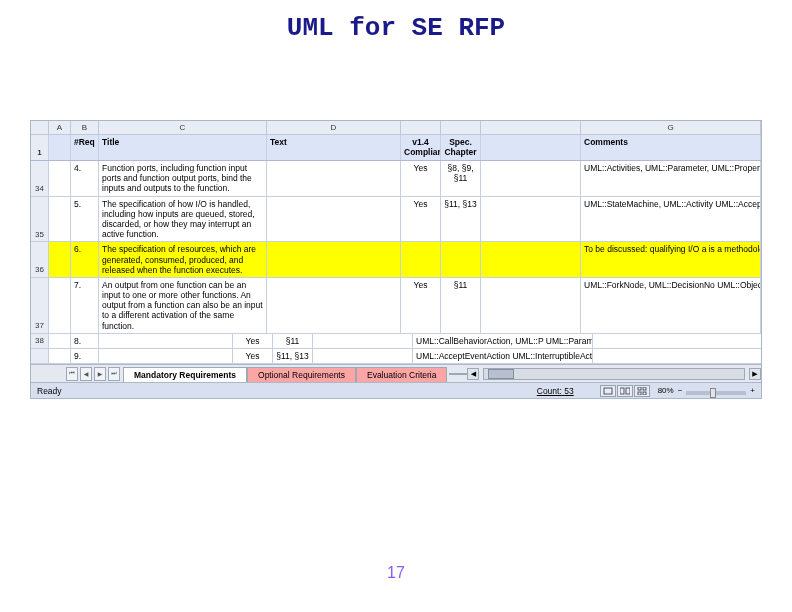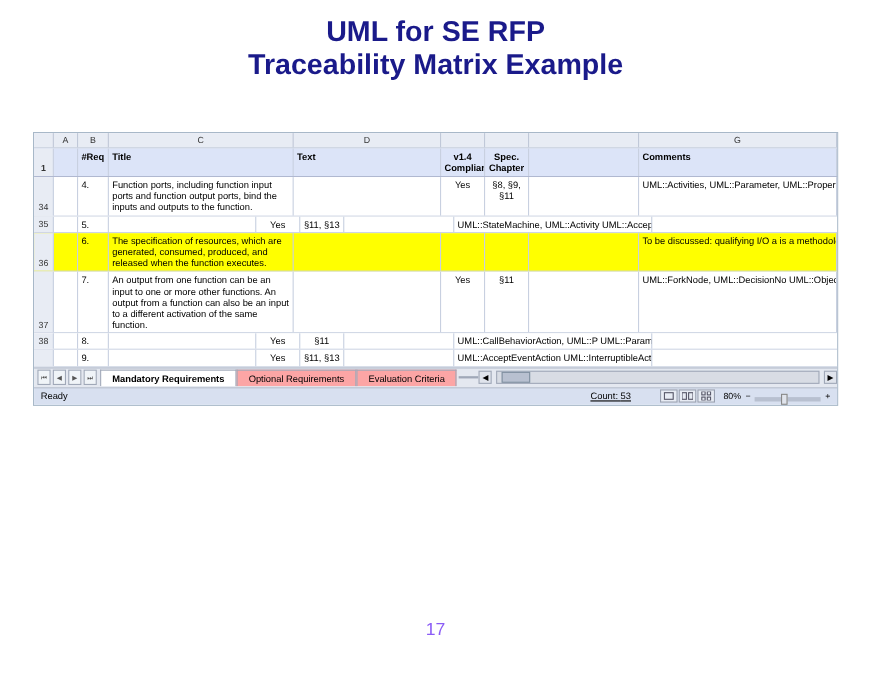--- a/index.html
+++ b/index.html
@@ -1,17 +1,17 @@
 <!DOCTYPE html>
 <html><head>
 <meta charset="utf-8">
 <style>
   * { box-sizing: border-box; margin: 0; padding: 0; }
   body { width: 792px; height: 612px; background: #fff; font-family: Arial, sans-serif; position: relative; }
-  .slide-title { text-align: center; font-size: 26px; font-weight: bold; color: #1a1a8a; padding-top: 14px; line-height: 1.15; }
+  .slide-title { text-align: center; font-size: 26px; font-weight: bold; color: #1a1a8a; padding-top: 14px; line-height: 1.15; font-family: Liberation Mono, monospace; }
   .spreadsheet { position: absolute; top: 120px; left: 30px; width: 732px; border: 1px solid #a8b8c8; font-size: 8.5px; background: #fff; }
   .col-headers { display: flex; background: #e8ecf4; border-bottom: 1px solid #c0c8d8; height: 14px; }
   .col-headers .ch { border-right: 1px solid #c0c8d8; text-align: center; font-size: 8px; color: #333; line-height: 14px; }
   .ch-rownum { width: 18px; }
   .ch-a { width: 22px; }
   .ch-b { width: 28px; }
   .ch-c { width: 168px; }
   .ch-d { width: 134px; }
   .ch-e1 { width: 40px; }
   .ch-e2 { width: 40px; }
@@ -23,21 +23,21 @@
   .cell { border-right: 1px solid #c8d0e0; padding: 2px 3px; overflow: hidden; line-height: 1.2; }
   .rownum { width: 18px; background: #e8ecf4; text-align: center; font-size: 8px; color: #333; display: flex; align-items: flex-end; justify-content: center; }
   .c-a { width: 22px; }
   .c-b { width: 28px; }
   .c-c { width: 168px; }
   .c-d { width: 134px; }
   .c-e1 { width: 40px; text-align: center; }
   .c-e2 { width: 40px; text-align: center; }
   .c-f { width: 100px; }
   .c-g { width: 180px; white-space: nowrap; overflow: hidden; }
-  .sheet-tabs { display: flex; align-items: center; background: #e4e8f0; border-top: 1px solid #b0b8c8; height: 18px; font-size: 8.5px; position: relative; }
+  .sheet-tabs { display: flex; align-items: center; background: #e4e8f0; border-top: 1px solid #b0b8c8; height: 18px; font-size: 8.5px; position: relative; padding-left: 32px; }
   .nav-btns { display: flex; padding: 0 2px; }
   .nav-btn { width: 12px; height: 14px; border: 1px solid #a0a8b8; margin: 1px; background: #f0f4f8; display: flex; align-items: center; justify-content: center; font-size: 6px; color: #555; cursor: pointer; }
   .tab { padding: 2px 10px; border: 1px solid #a0a8b8; border-bottom: none; background: #fca5a5; margin-top: 1px; cursor: pointer; }
   .tab.active { background: #fff; font-weight: bold; }
   .tab-end { width: 18px; border: 1px solid #a0a8b8; background: #d8dce4; margin-left: 2px; }
   .scroll-track { flex: 1; background: #d8dce4; border: 1px solid #a0a8b8; height: 12px; margin: 2px 4px; position: relative; }
   .scroll-thumb { position: absolute; left: 4px; width: 26px; height: 10px; top: 0; background: #b8c0d0; border: 1px solid #8090a0; }
   .scroll-btn { width: 12px; height: 12px; border: 1px solid #a0a8b8; background: #e0e4ec; font-size: 7px; display: flex; align-items: center; justify-content: center; cursor: pointer; }
   .status-bar { display: flex; align-items: center; background: #d8e0f0; height: 16px; font-size: 8.5px; padding: 0 6px; border-top: 1px solid #b0b8c8; }
   .status-left { flex: 1; }
@@ -48,21 +48,20 @@
   .zoom { display: flex; align-items: flex-end; gap: 4px; font-size: 8px; }
   .zoom-track { width: 60px; height: 4px; background: #b8c0d0; position: relative; }
   .zoom-thumb { position: absolute; left: 40%; top: -3px; width: 6px; height: 10px; background: #e0e4ec; border: 1px solid #888; }
   .page-num { position: absolute; bottom: 30px; width: 100%; text-align: center; font-size: 16px; color: #8b5cf6; }
 </style>
 </head>
 <body>
 
 <div class="slide-title">
   <div>UML for SE RFP</div>
-  <div>Traceability Matrix Example</div>
 </div>
 
 <div class="spreadsheet">
   <div class="col-headers">
     <div class="ch ch-rownum"></div>
     <div class="ch ch-a">A</div>
     <div class="ch ch-b">B</div>
     <div class="ch ch-c">C</div>
     <div class="ch ch-d">D</div>
     <div class="ch ch-e1"></div>
@@ -92,20 +91,21 @@
         <div class="cell c-d"></div>
         <div class="cell c-e1">Yes</div>
         <div class="cell c-e2">§8, §9, §11</div>
         <div class="cell c-f"></div>
         <div class="cell c-g">UML::Activities, UML::Parameter, UML::Property, SysML::ProxyPort, SysML::FlowProperties, SysML::At SysML::BindingConnector</div>
       </div>
       <div class="data-row">
         <div class="cell rownum">35</div>
         <div class="cell c-a"></div>
         <div class="cell c-b">5.</div>
+        <div class="cell c-c">The specification of how I/O is handled, including how inputs are queued, stored, discarded, or how they may interrupt an active function.</div>
         <div class="cell c-d"></div>
         <div class="cell c-e1">Yes</div>
         <div class="cell c-e2">§11, §13</div>
         <div class="cell c-f"></div>
         <div class="cell c-g">UML::StateMachine, UML::Activity UML::AcceptEventAction, UML::InterruptibleActivityRegion UML::Parameter, UML::InputPin, SysML::NoBuffer, SysML::Overwrit</div>
       </div>
       <div class="data-row highlight">
         <div class="cell rownum">36</div>
         <div class="cell c-a"></div>
         <div class="cell c-b">6.</div>

